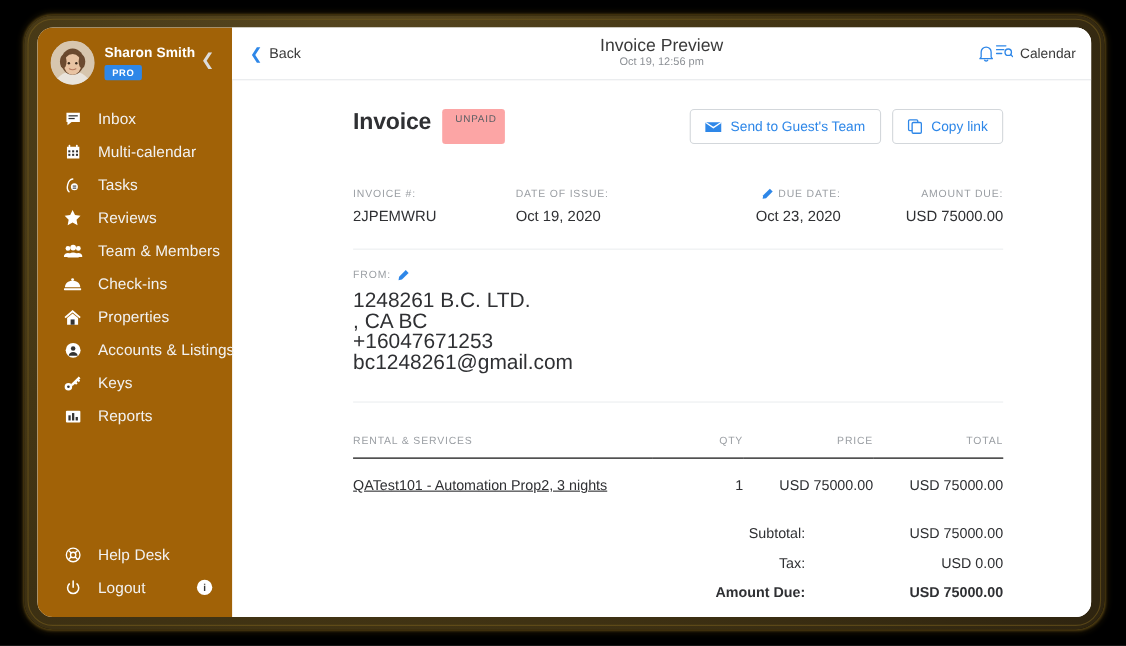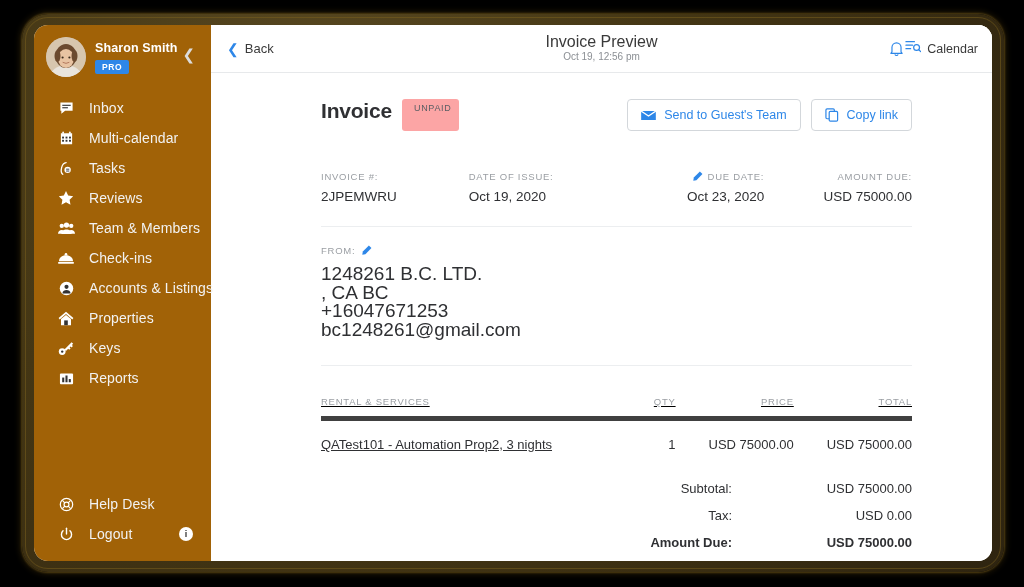--- a/index.html
+++ b/index.html
@@ -235,21 +235,21 @@
   .check { color: #4caf50; margin-right: 5px; font-size: 11px; line-height:1;}
 
   .items { margin-top: 30px; }
   .items table { width: 100%; border-collapse: collapse; }
   .items th {
     font-size: 9.5px; color: #9a9ea3; letter-spacing: .75px;
     font-weight: 400; text-align: right;
     padding: 0 0 9px 0;
   }
   .items th.left { text-align: left; }
-  .items thead tr { border-bottom: 5px solid #404040; text-decoration: underline; }
+  .items thead tr { border-bottom: 1px solid #404040; }
   .items td {
     font-size: 13px; color: #2f3033;
     padding: 15px 0 0 0;
     text-align: right;
     vertical-align: top;
     line-height: 18.5px;
   }
   .items td.left { text-align: left; text-decoration: underline; }
 
   .totals { margin-top: 26px; }
@@ -367,38 +367,38 @@
                 <path d="M1 10.2c0-3.6 3-6 7-6s7 2.4 7 6z"></path>
                 <rect x="0" y="11" width="16" height="1.8" rx=".8"></rect>
                 <circle cx="8" cy="3.2" r="1.3"></circle>
               </svg>
           </span>
           <span class="nav-label">Check-ins</span>
         </div>
 
         <div class="nav-item">
           <span class="nav-ico">
+            <svg width="16" height="15" viewBox="0 0 16 15" fill="#fff">
+                <path d="M8 .8L.6 7.1l1.1 1.3L8 3.1l6.3 5.3 1.1-1.3z"></path>
+                <path d="M3 8v6.2h10V8L8 3.9z"></path>
+                <rect x="6.2" y="9.4" width="3.6" height="4.8" fill="#333"></rect>
+              </svg>
+          </span>
+          <span class="nav-label">Properties</span>
+        </div>
+
+        <div class="nav-item">
+          <span class="nav-ico">
             <svg width="15" height="15" viewBox="0 0 16 16">
                 <circle cx="8" cy="8" r="7.2" fill="#fff"></circle>
                 <circle cx="8" cy="6.2" r="2.2" fill="#333"></circle>
                 <path d="M3.6 13.2c.4-2.3 2.2-3.5 4.4-3.5s4 1.2 4.4 3.5z" fill="#333"></path>
               </svg>
           </span>
           <span class="nav-label">Accounts &amp; Listings</span>
-        </div>
-
-        <div class="nav-item">
-          <span class="nav-ico">
-            <svg width="16" height="15" viewBox="0 0 16 15" fill="#fff">
-                <path d="M8 .8L.6 7.1l1.1 1.3L8 3.1l6.3 5.3 1.1-1.3z"></path>
-                <path d="M3 8v6.2h10V8L8 3.9z"></path>
-                <rect x="6.2" y="9.4" width="3.6" height="4.8" fill="#333"></rect>
-              </svg>
-          </span>
-          <span class="nav-label">Properties</span>
         </div>
 
         <div class="nav-item">
           <span class="nav-ico">
             <svg width="16" height="15" viewBox="0 0 16 15" fill="#fff">
                 <circle cx="4.2" cy="10.6" r="3.4"></circle>
                 <circle cx="4.2" cy="10.6" r="1.2" fill="#333"></circle>
                 <path d="M6.4 8.4L13.6 1.2l1.6 1.6-1.3 1.3 1 1-1.3 1.3-1-1-1 1 1 1-1.4 1.4-1-1-2.2 2.2z"></path>
               </svg>
           </span>

